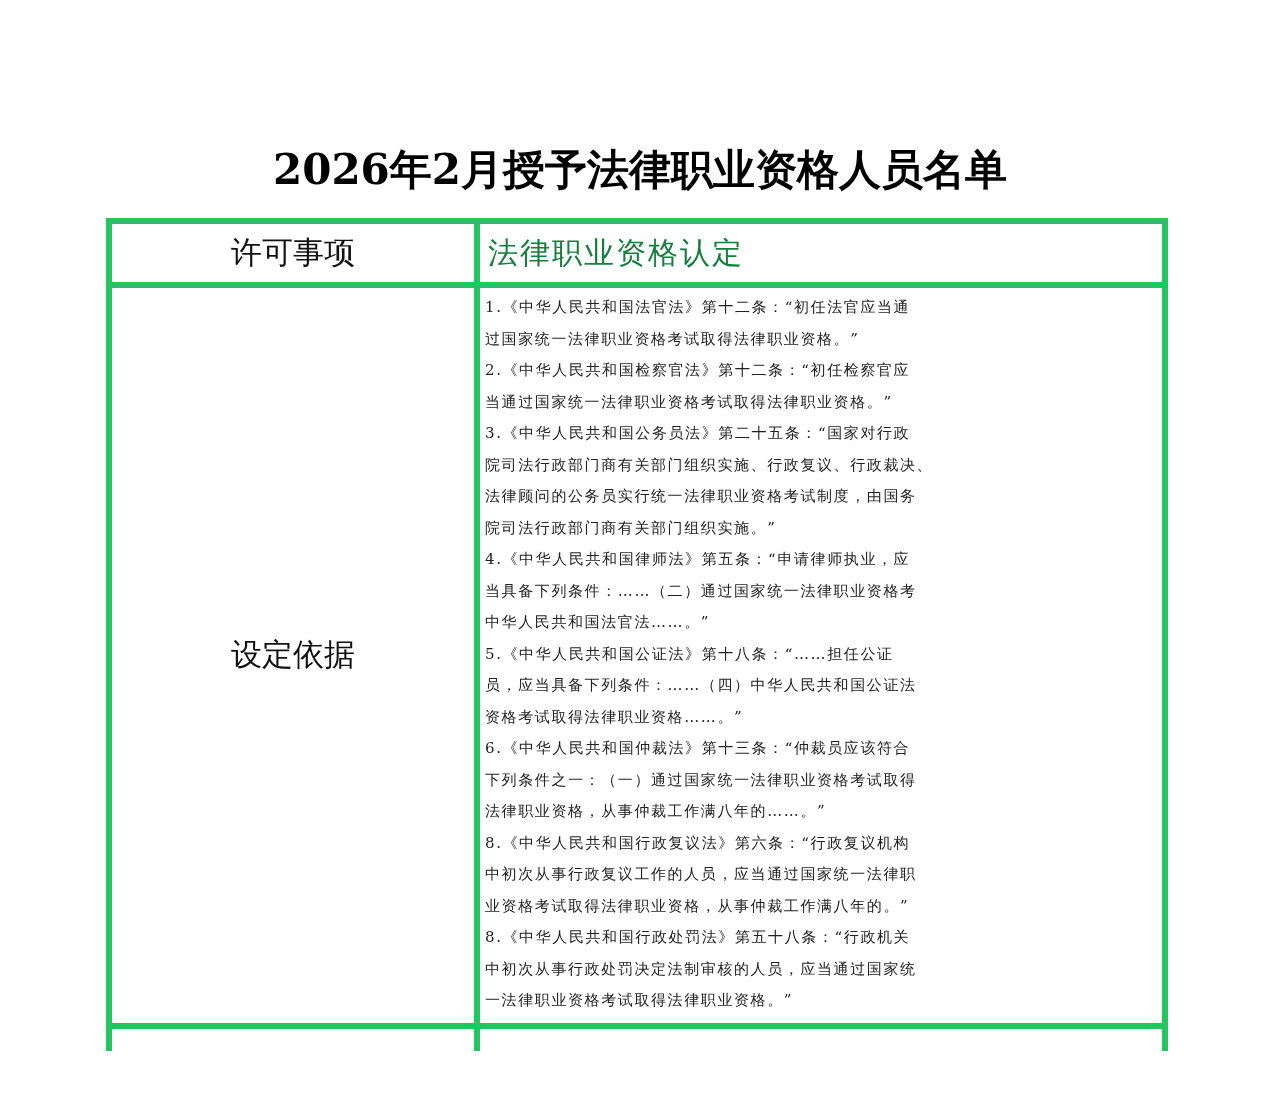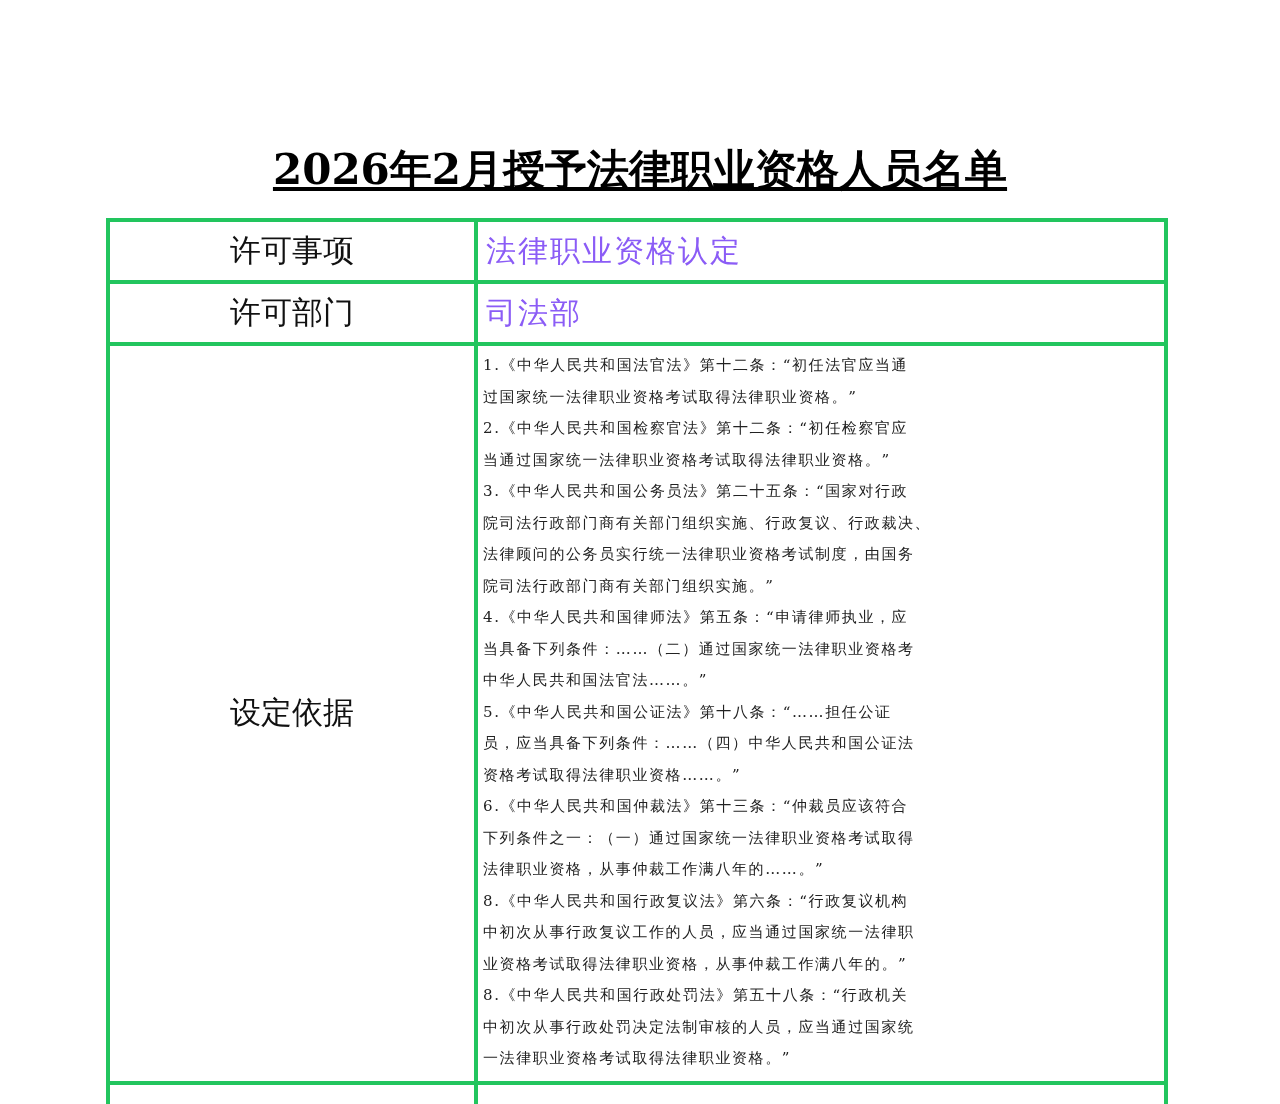--- a/index.html
+++ b/index.html
@@ -1,46 +1,42 @@
 <!DOCTYPE html>
 <html><head>
 <meta charset="utf-8">
 <style>
   html, body { margin: 0; padding: 0; background: #ffffff; }
   body { width: 1280px; height: 1104px; overflow: hidden; position: relative; font-family: "DejaVu Serif", "Liberation Serif", serif; color: #111; }
-  .title { position: absolute; top: 142px; left: 0; width: 1280px; text-align: center; font-family: "DejaVu Serif", serif; font-weight: bold; font-size: 42px; letter-spacing: 0px; color: #000; text-decoration: underline; }
+  .title { position: absolute; top: 142px; left: 0; width: 1280px; text-align: center; font-family: "DejaVu Serif", serif; font-weight: bold; font-size: 42px; letter-spacing: 0px; color: #000; }
   .tbl { position: absolute; left: 106px; top: 218px; width: 1062px; border-collapse: collapse; table-layout: fixed; }
-  .tbl td { border: 4px solid #22c55e; vertical-align: middle; padding: 0; }
+  .tbl td { border: 6px solid #22c55e; vertical-align: middle; padding: 0; }
   .col-l { width: 368px; }
   .lbl { text-align: center; font-family: "DejaVu Sans", "Liberation Sans", sans-serif; font-size: 31px; color: #111; }
-  .val { font-family: Liberation Sans, sans-serif; font-size: 30px; padding-left: 8px !important; color: #8b5cf6; letter-spacing: 2px; }
+  .val { font-family: Liberation Sans, sans-serif; font-size: 30px; padding-left: 8px !important; color: #15803d; letter-spacing: 2px; }
   .row1 td { height: 58px; }
   .row2 td { height: 58px; }
   .row3 td.basis { vertical-align: top; padding: 4px 8px 6px 5px !important; }
   .basis-line { font-family: "DejaVu Serif", serif; font-size: 15px; line-height: 31.5px; color: #222; letter-spacing: 1.6px; white-space: nowrap; overflow: hidden; }
   .row4 td { height: 22px; border-bottom: none; }
 </style>
 </head>
 <body>
 
 <div class="title">2026年2月授予法律职业资格人员名单</div>
 
 <table class="tbl">
   <colgroup>
       <col class="col-l">
       <col>
     </colgroup>
   <tbody>
       <tr class="row1">
     <td class="lbl">许可事项</td>
     <td class="val">法律职业资格认定</td>
-  </tr>
-  <tr class="row2">
-    <td class="lbl">许可部门</td>
-    <td class="val">司法部</td>
   </tr>
   <tr class="row3">
     <td class="lbl">设定依据</td>
     <td class="basis">
       <div class="basis-line">1.《中华人民共和国法官法》第十二条：“初任法官应当通</div>
       <div class="basis-line">过国家统一法律职业资格考试取得法律职业资格。”</div>
       <div class="basis-line">2.《中华人民共和国检察官法》第十二条：“初任检察官应</div>
       <div class="basis-line">当通过国家统一法律职业资格考试取得法律职业资格。”</div>
       <div class="basis-line">3.《中华人民共和国公务员法》第二十五条：“国家对行政</div>
       <div class="basis-line">院司法行政部门商有关部门组织实施、行政复议、行政裁决、</div>

